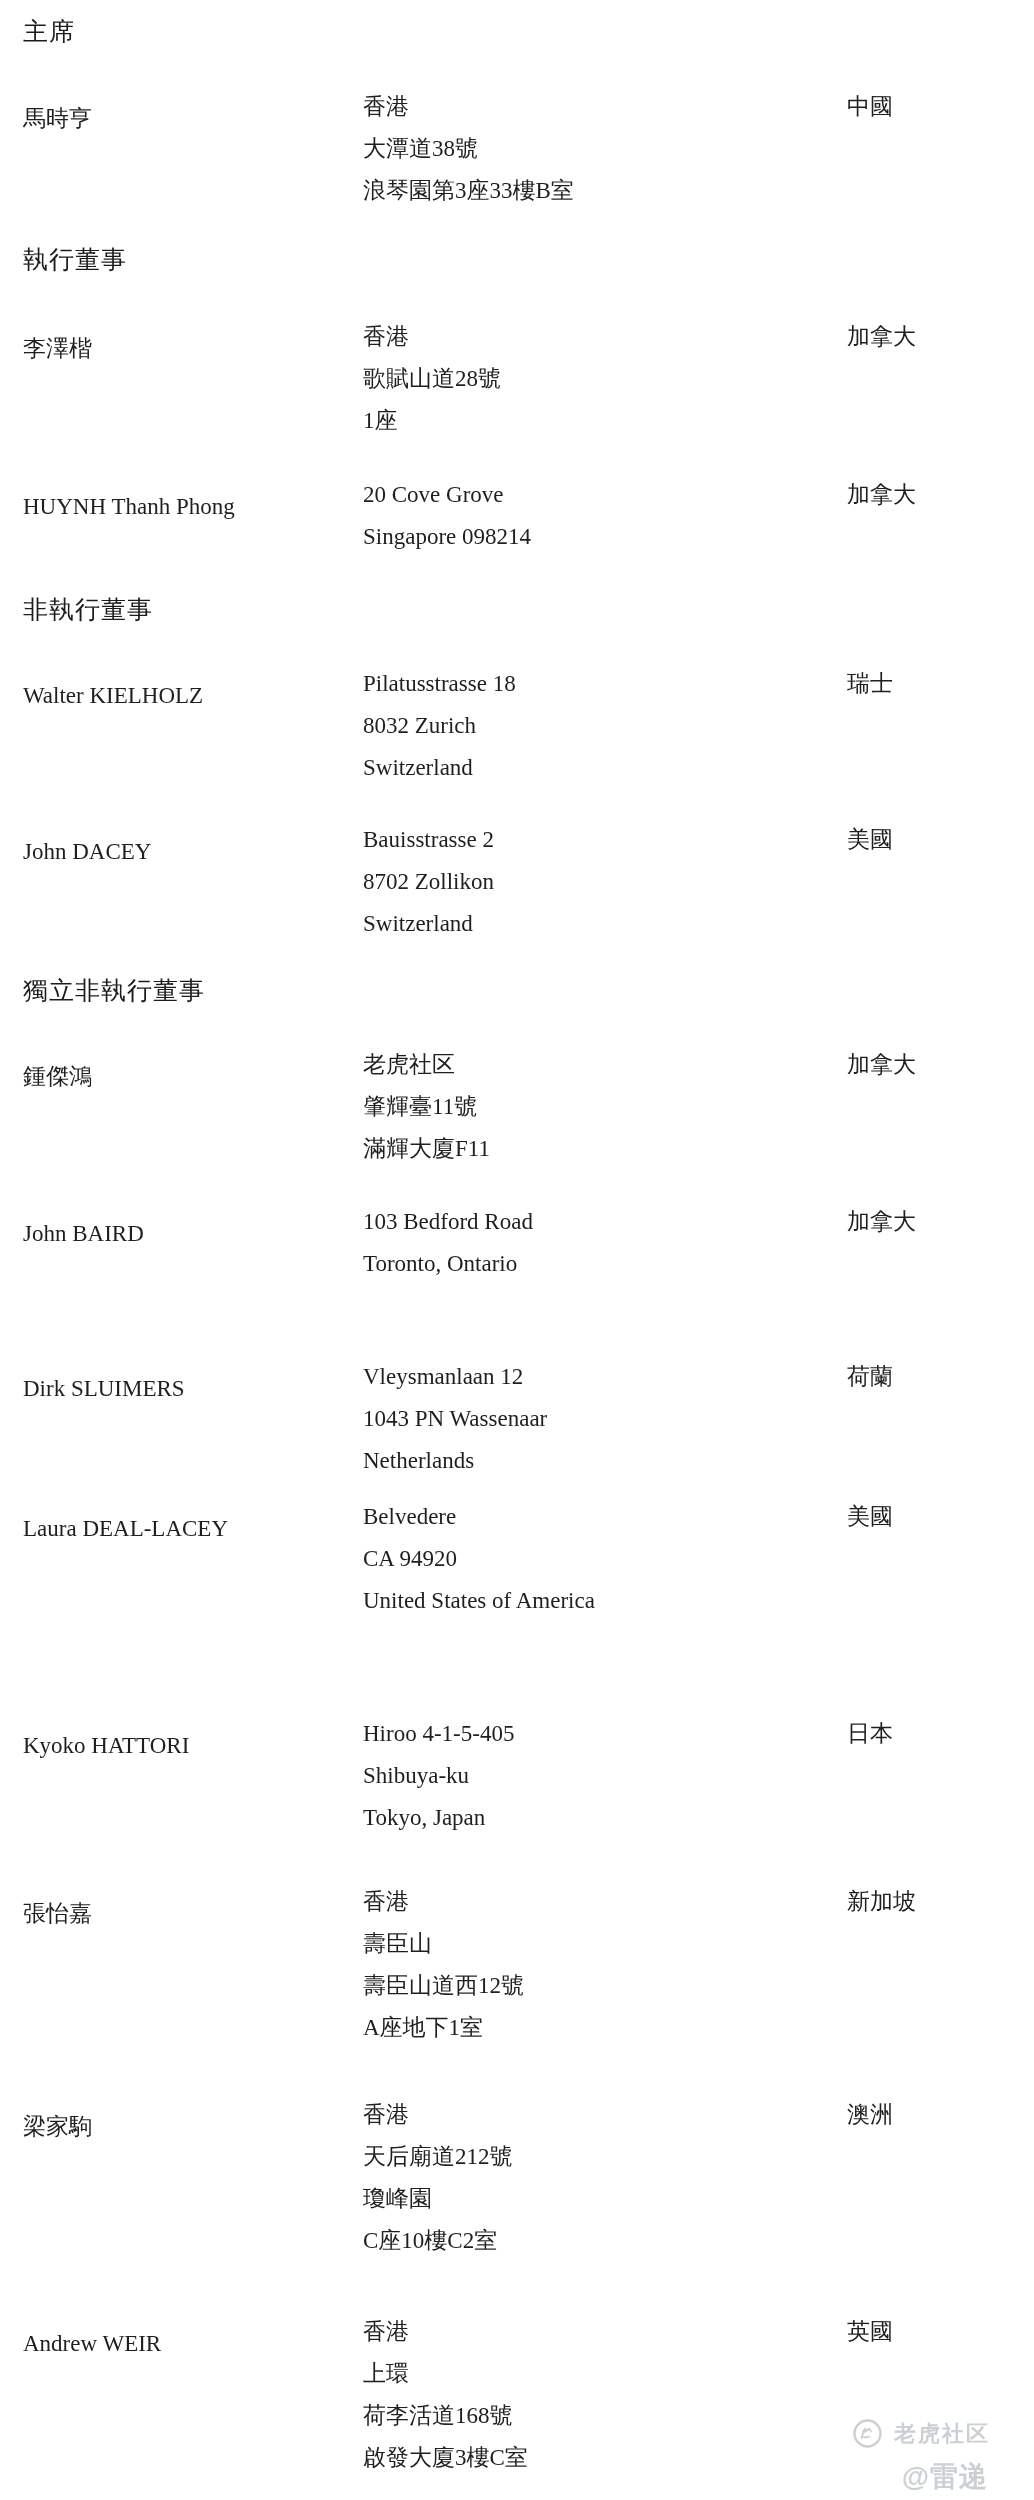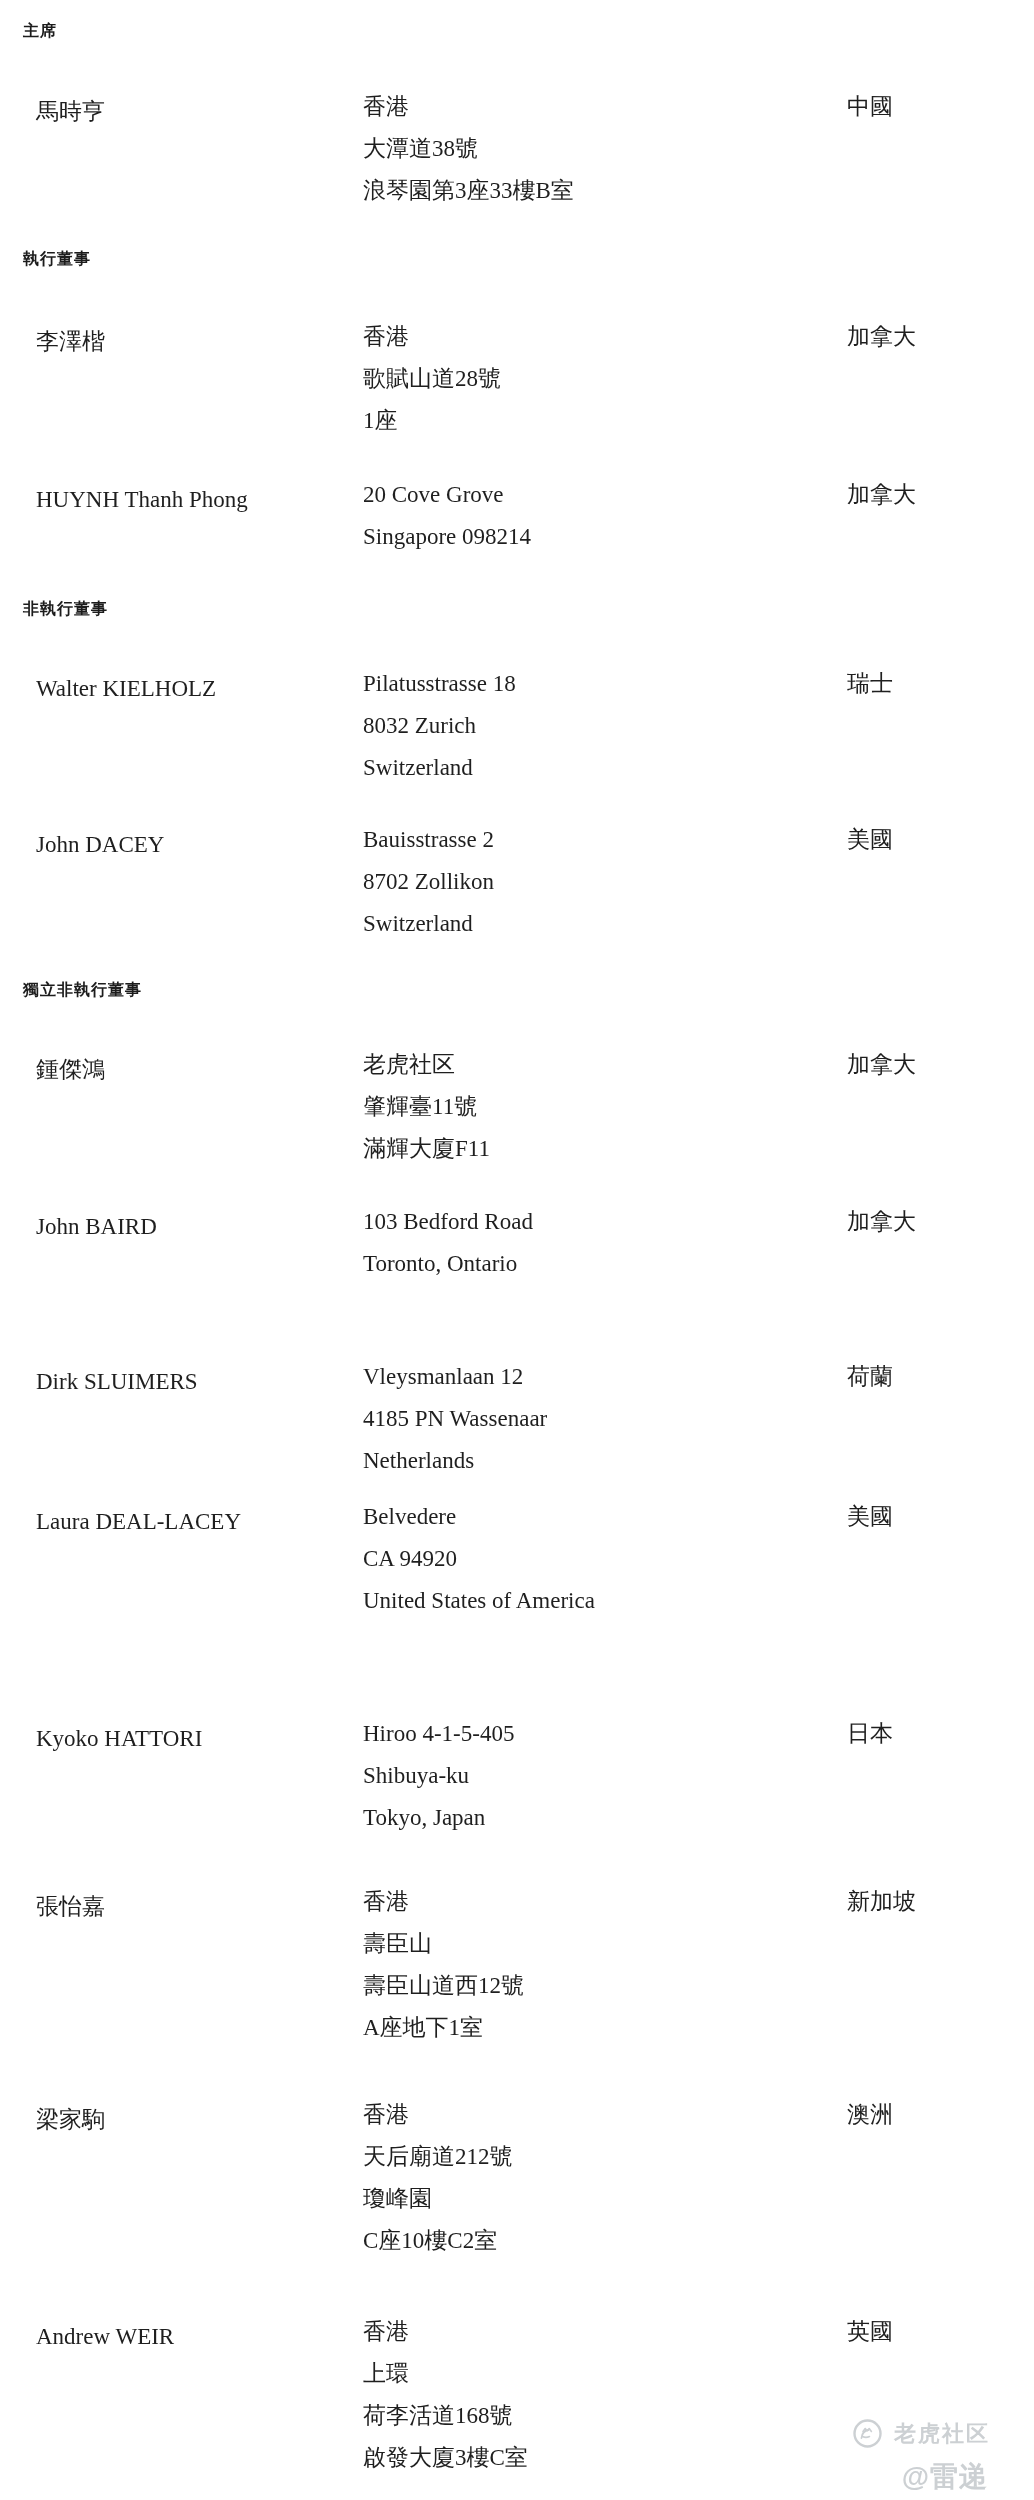--- a/index.html
+++ b/index.html
@@ -9,29 +9,29 @@
     position:relative;
     font-family:"Liberation Serif","DejaVu Serif",serif;
     color:#1f1f1f;
     overflow:hidden;
   }
   .page { position:absolute; inset:0; width:1034px; height:2500px; background:#ffffff; }
 
   .section-title {
     position:absolute; left:23px;
     font-family:"Liberation Sans","DejaVu Sans",sans-serif;
-    font-weight:700;
-    font-size:16px; line-height:42px;
+    font-weight:400;
+    font-size:25px; line-height:42px;
     color:#1c1c1c;
     letter-spacing:1px;
     white-space:nowrap;
   }
 
   .row { position:absolute; left:0; width:1034px; }
-  .c-name { position:absolute; left:23px; top:5px; width:330px;margin-left:13px; }
+  .c-name { position:absolute; left:23px; top:12px; width:330px; }
   .c-addr { position:absolute; left:363px; top:0; width:470px; }
   .c-nat  { position:absolute; left:847px; top:0; white-space:nowrap; }
 
   .tline { font-size:23px; line-height:42px; white-space:nowrap; color:#1f1f1f; }
   .name-alias { padding-left:28px; }
 
   .watermark {
     position:absolute; left:852px; top:2418px;
     color:#ccd0d3;
     font-family:"Liberation Sans","DejaVu Sans",sans-serif;
@@ -136,21 +136,21 @@
     </div>
     <div class="c-nat tline">加拿大</div>
   </div>
 
   <div class="row" style="top:1356px">
     <div class="c-name">
       <div class="tline">Dirk SLUIMERS</div>
     </div>
     <div class="c-addr">
       <div class="tline">Vleysmanlaan 12</div>
-      <div class="tline">4185 PN Wassenaar</div>
+      <div class="tline">1043 PN Wassenaar</div>
       <div class="tline">Netherlands</div>
     </div>
     <div class="c-nat tline">荷蘭</div>
   </div>
 
   <div class="row" style="top:1496px">
     <div class="c-name">
       <div class="tline">Laura DEAL-LACEY</div>
     </div>
     <div class="c-addr">

